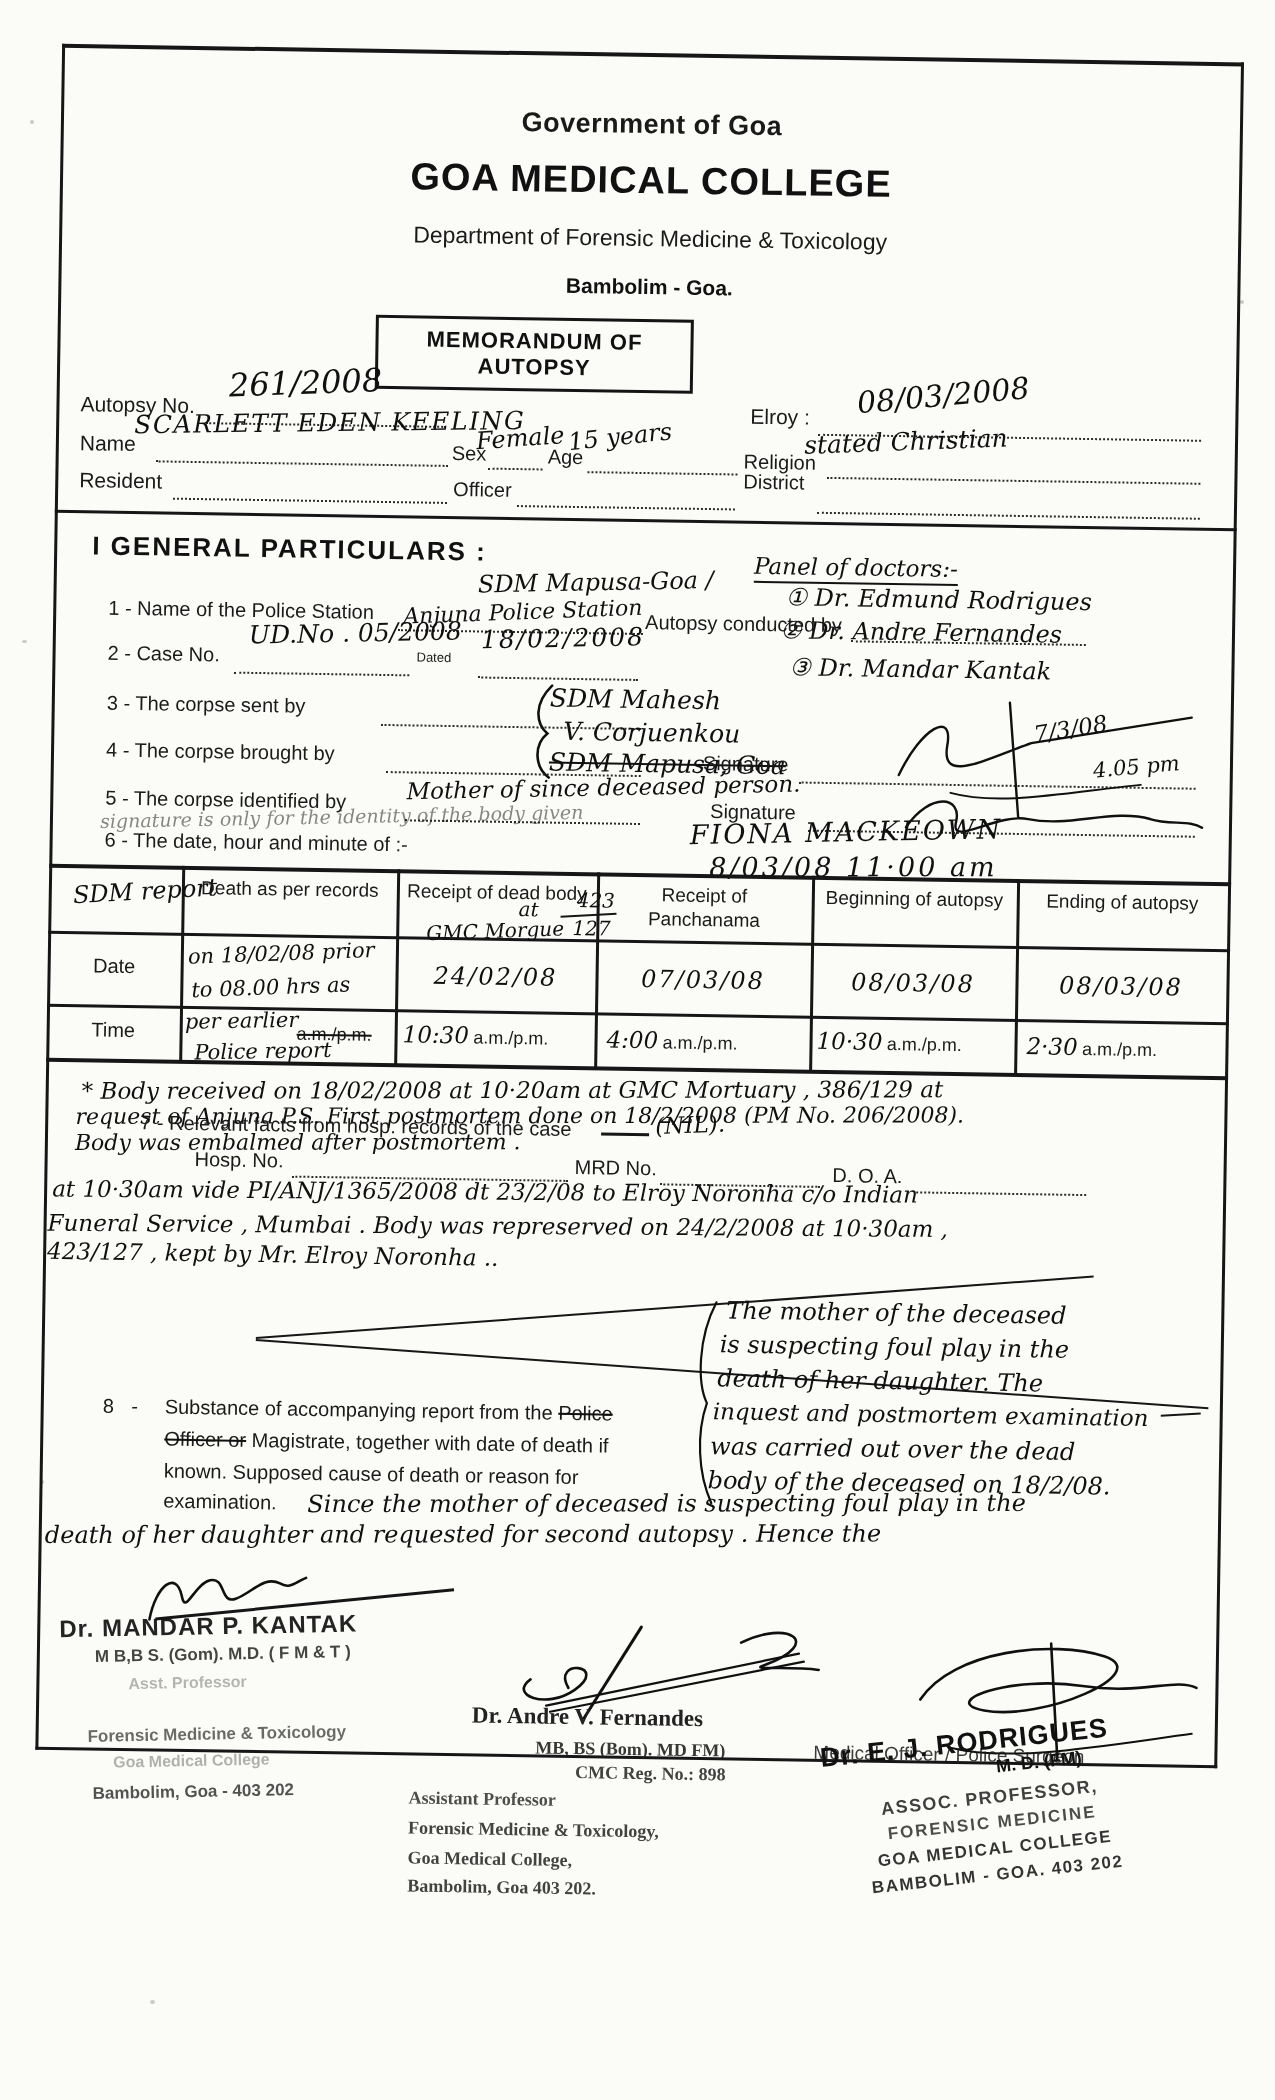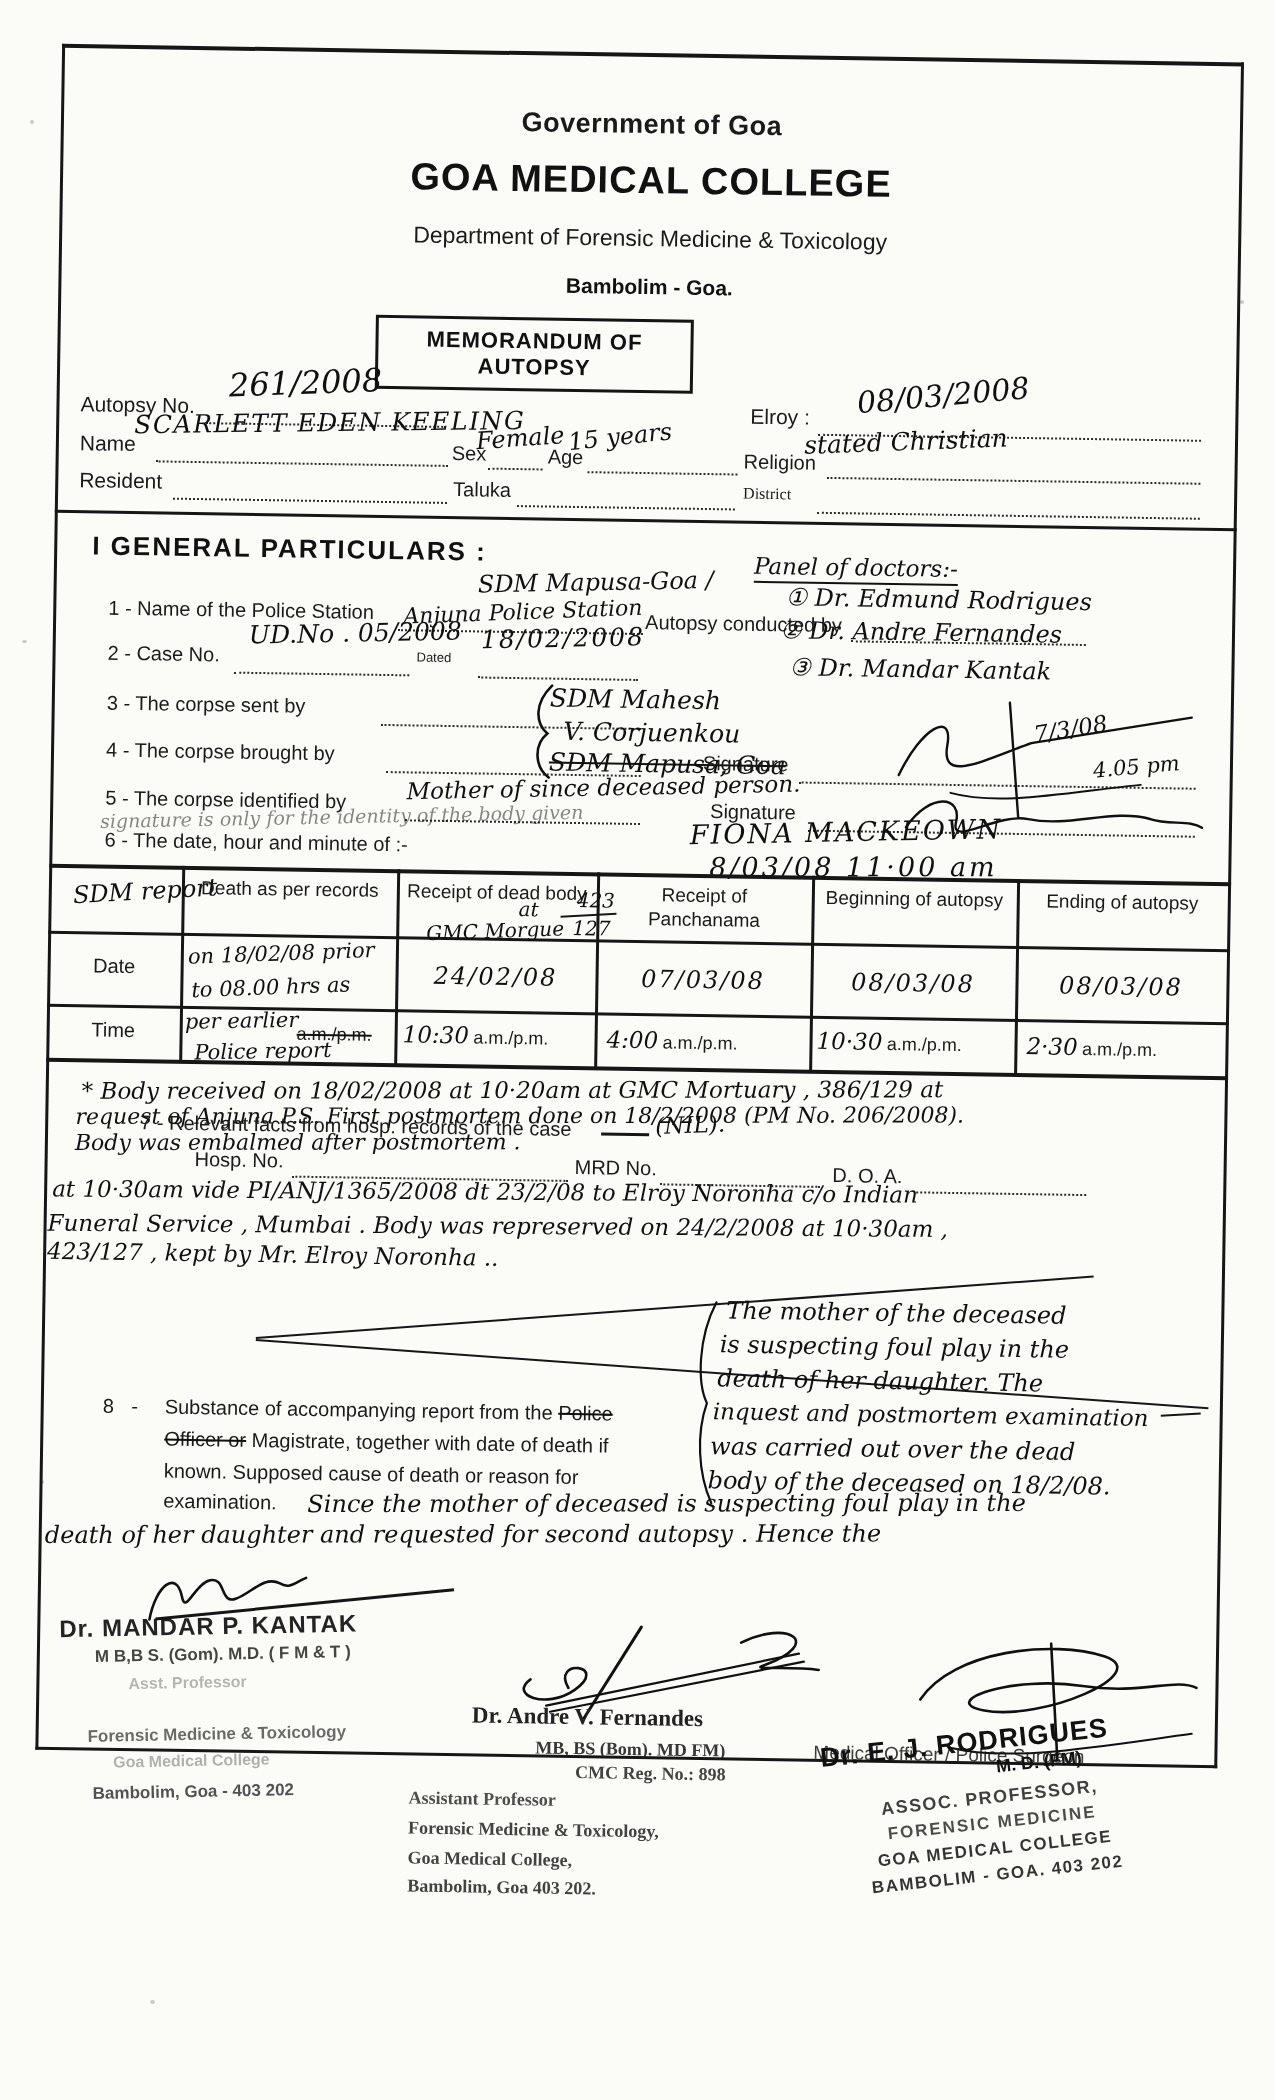--- a/index.html
+++ b/index.html
@@ -62,23 +62,23 @@
   <div class="abs hw" style="left:420px;top:373px;font-size:24px;transform:rotate(-5deg);">Female</div>
   <div class="abs pr" style="left:492px;top:394px;font-size:20px;">Age</div>
   <div class="abs dots" style="left:532px;top:415px;width:150px;"></div>
   <div class="abs hw" style="left:512px;top:370px;font-size:24px;transform:rotate(-7deg);">15 years</div>
   <div class="abs pr" style="left:688px;top:396px;font-size:20px;">Religion</div>
   <div class="abs dots" style="left:772px;top:417px;width:373px;"></div>
   <div class="abs hw" style="left:748px;top:370px;font-size:25px;transform:rotate(-3deg);">stated Christian</div>
 
   <div class="abs pr" style="left:24px;top:424px;font-size:21px;">Resident</div>
   <div class="abs dots" style="left:118px;top:448px;width:274px;"></div>
-  <div class="abs pr" style="left:398px;top:428px;font-size:20px;">Taluka</div>
+  <div class="abs pr" style="left:398px;top:428px;font-size:20px;">Officer</div>
   <div class="abs dots" style="left:462px;top:450px;width:218px;"></div>
-  <div class="abs pr" style="left:688px;top:430px;font-size:16px;font-family:Liberation Serif, serif;">District</div>
+  <div class="abs pr" style="left:688px;top:416px;font-size:20px;">District</div>
   <div class="abs dots" style="left:762px;top:452px;width:383px;"></div>
 
   <div class="abs hl" style="left:0;top:466px;width:1182px;height:3px;"></div>
 
   <div class="abs prb" style="left:38px;top:486px;font-size:26px;letter-spacing:2px;">I   GENERAL PARTICULARS :</div>
 
   <div class="abs hw" style="left:700px;top:498px;font-size:23px;border-bottom:2px solid #111;padding-bottom:2px;">Panel of doctors:-</div>
   <div class="abs hw" style="left:732px;top:528px;font-size:24px;">① Dr. Edmund Rodrigues</div>
   <div class="abs hw" style="left:727px;top:561px;font-size:24px;">② Dr. Andre Fernandes</div>
   <div class="abs hw" style="left:737px;top:598px;font-size:24px;">③ Dr. Mandar Kantak</div>

